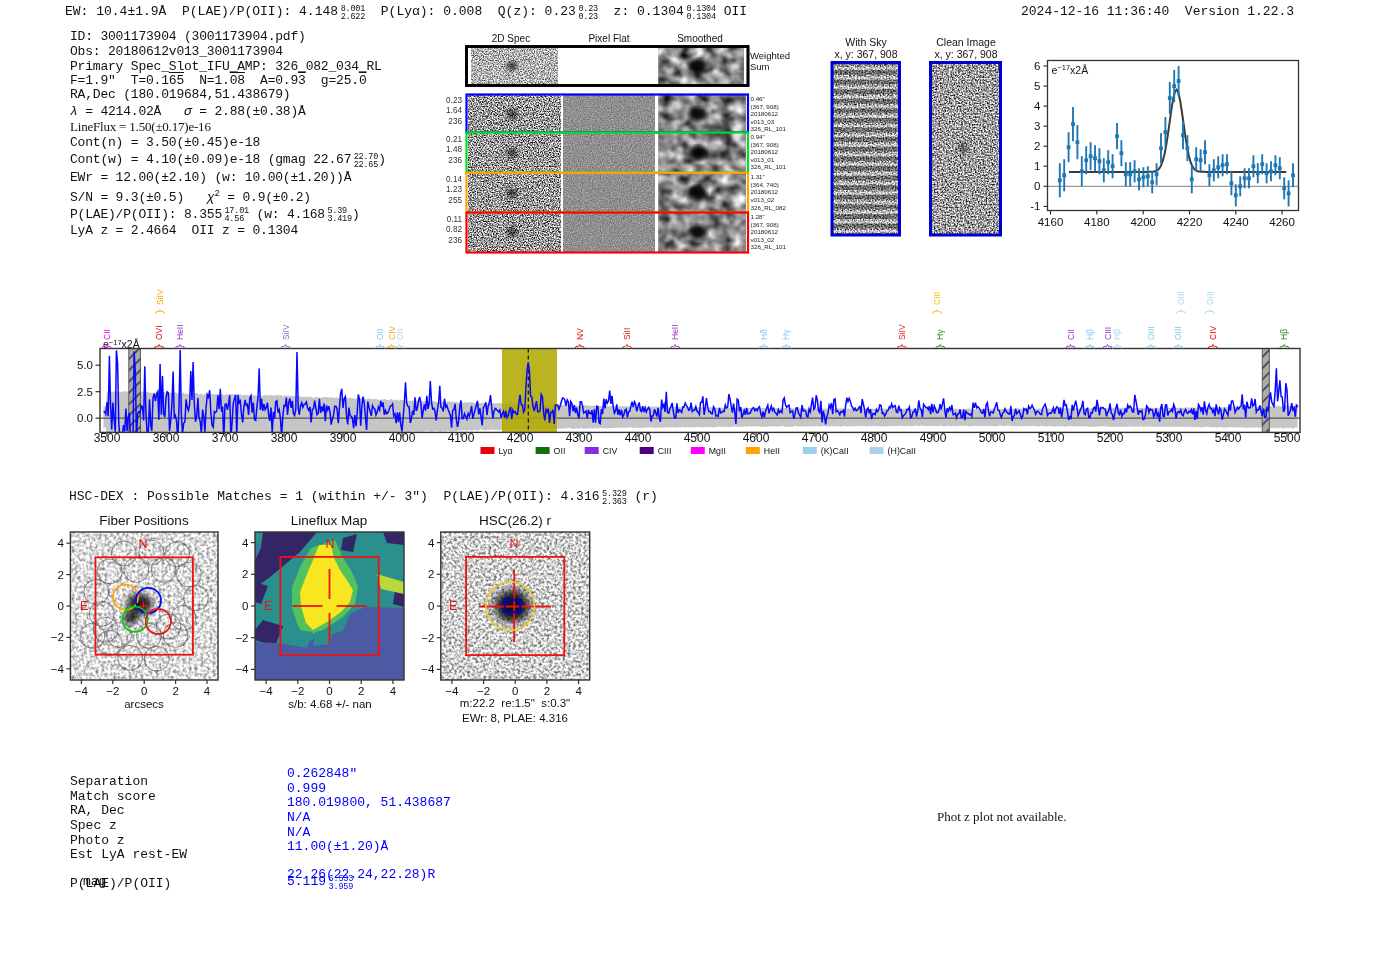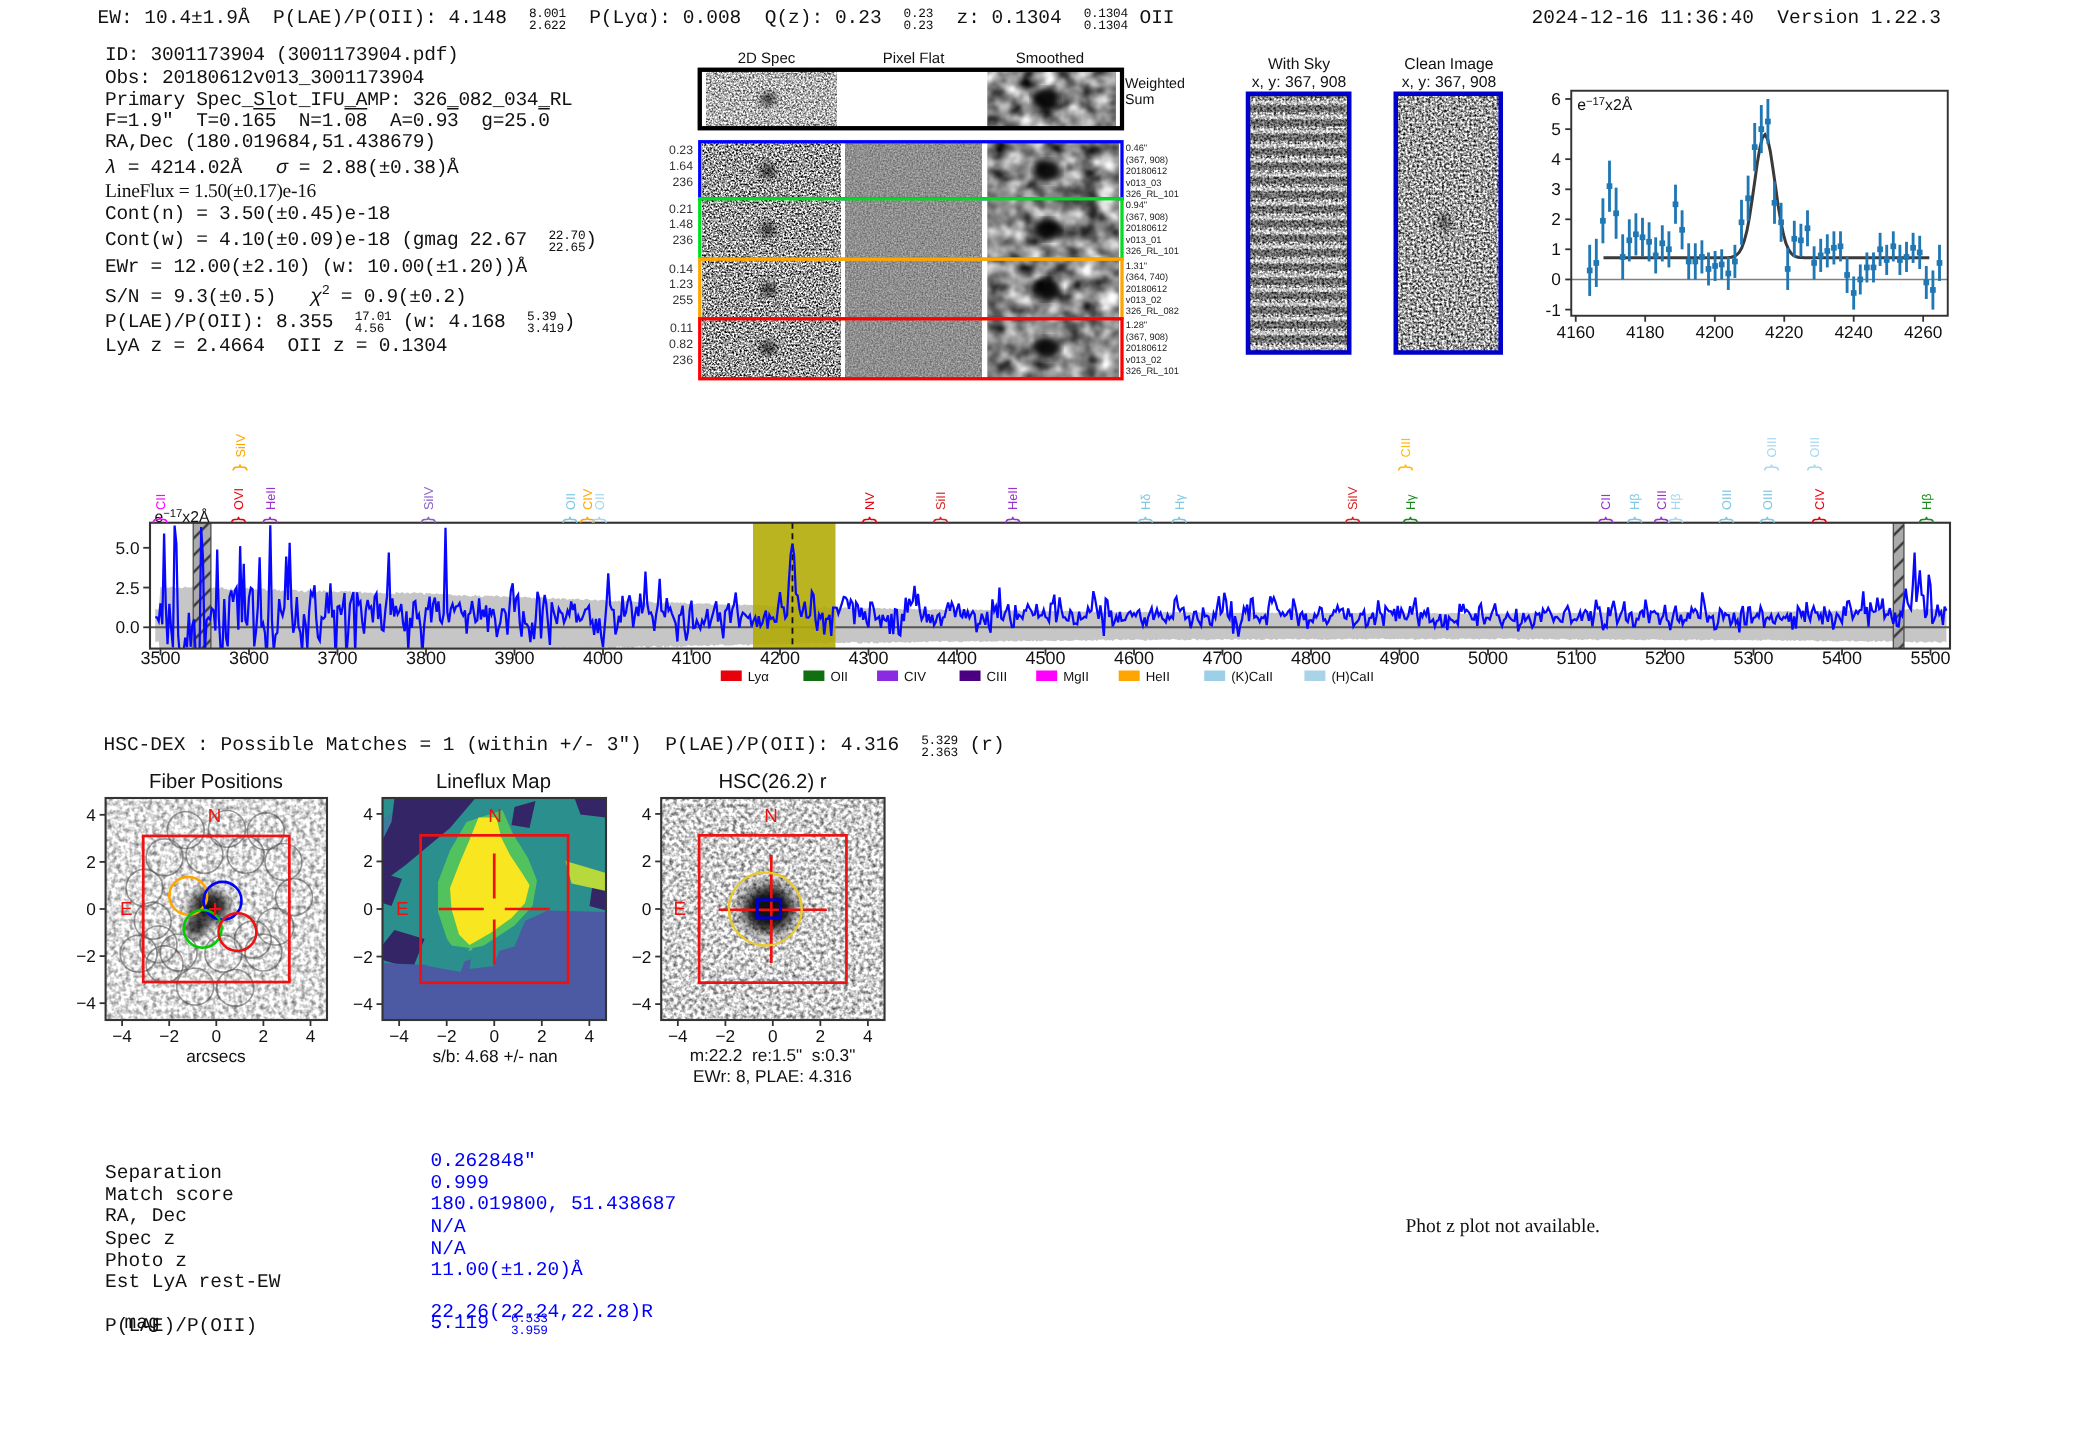--- a/index.html
+++ b/index.html
@@ -1,18 +1,18 @@
 <!DOCTYPE html>
 <html><head><meta charset="utf-8"><style>
 html,body{margin:0;padding:0;}
 body{width:1400px;height:953px;background:#ffffff;position:relative;overflow:hidden;}
 .t{position:absolute;white-space:pre;font-family:"Liberation Mono",monospace;color:#111;}
 .m13{font-size:13px;line-height:15px;}
 .fr{display:inline-block;vertical-align:-3.5px;text-align:left;font-size:8.5px;line-height:8px;letter-spacing:-0.2px;}
-.fr span{display:block;margin-left:12px;}
+.fr span{display:block;}
 .ov{text-decoration:overline;}
 .blu{color:#0000fa;}
 svg{position:absolute;left:0;top:0;}
 </style></head><body>
 
 <div class="t m13" style="left:65px;top:4px;">EW: 10.4±1.9Å  P(LAE)/P(OII): 4.148 <span class="fr"><span>8.001</span><span>2.622</span></span>  P(Lyα): 0.008  Q(z): 0.23 <span class="fr"><span>0.23</span><span>0.23</span></span>  z: 0.1304 <span class="fr"><span>0.1304</span><span>0.1304</span></span> OII</div>
 <div class="t m13" style="left:1021px;top:4px;">2024-12-16 11:36:40  Version 1.22.3</div>
 <div class="t m13" style="left:70px;top:28.8px;letter-spacing:-0.2px;">ID: 3001173904 (3001173904.pdf)</div>
 <div class="t m13" style="left:70px;top:43.6px;letter-spacing:-0.2px;">Obs: 20180612v013_3001173904</div>
 <div class="t m13" style="left:70px;top:58.5px;letter-spacing:-0.2px;">Primary Spec_Slot_IFU_AMP: 326_082_034_RL</div>

